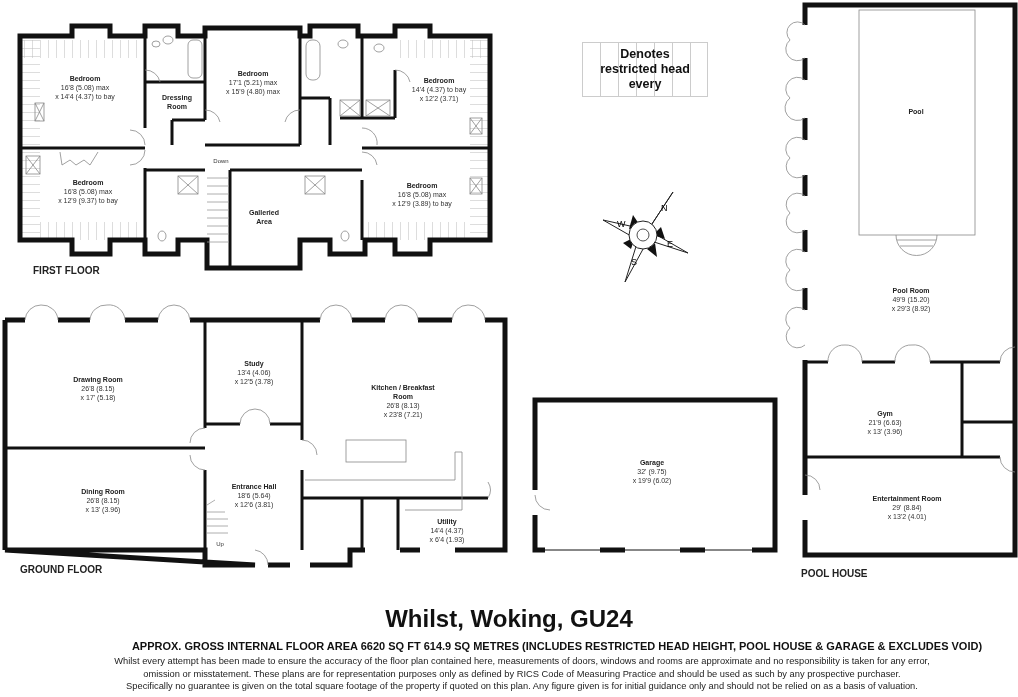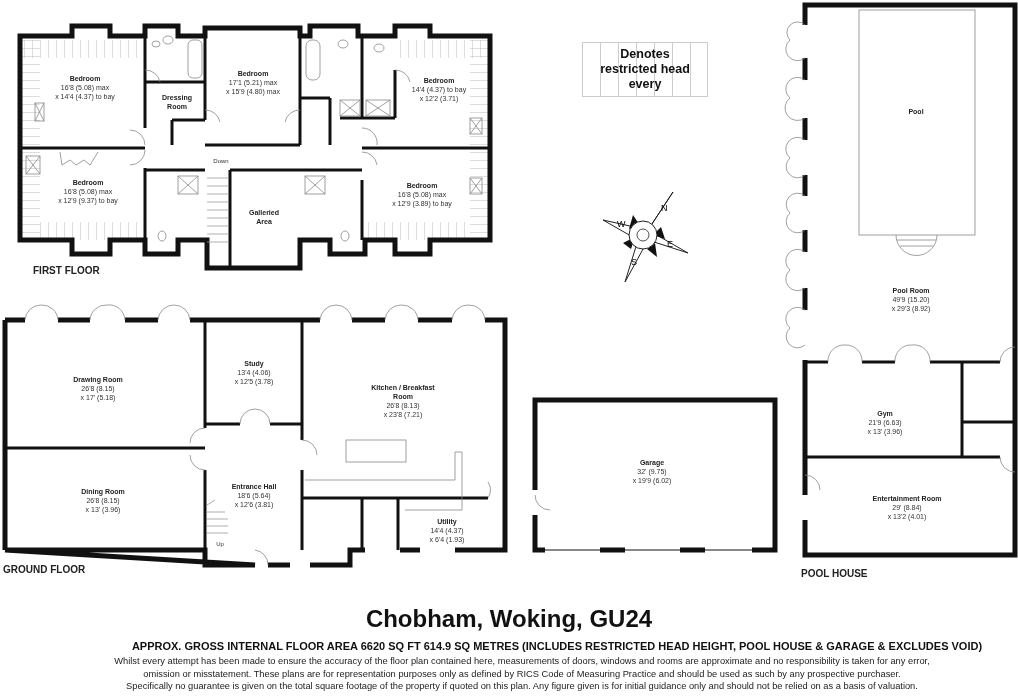--- a/index.html
+++ b/index.html
@@ -218,21 +218,21 @@
       <path d="M1000,457 A15,15 0 0 0 1015,472"></path>
     </g>
   </g>
 </svg>
 
 <div class="legend">
   <span style="display:block;width:100px;">Denotes restricted head every</span>
 </div>
 
 <div class="floor-title" style="left:33px;top:265px;">FIRST FLOOR</div>
-<div class="floor-title" style="left:3px;top:564px;">GROUND FLOOR</div>
+<div class="floor-title" style="left:20px;top:564px;">GROUND FLOOR</div>
 <div class="floor-title" style="left:801px;top:568px;">POOL HOUSE</div>
 
 <div class="lbl" style="left:221px;top:157px;font-size:6px;">Down</div>
 <div class="lbl" style="left:220px;top:540px;font-size:6px;">Up</div>
 
 <div class="lbl" style="left:85px;top:74px;">
   <div class="n">Bedroom</div>
   <div>16'8 (5.08) max</div>
   <div>x 14'4 (4.37) to bay</div>
 </div>
@@ -312,19 +312,19 @@
   <div class="n">Gym</div>
   <div>21'9 (6.63)</div>
   <div>x 13' (3.96)</div>
 </div>
 <div class="lbl" style="left:907px;top:494px;">
   <div class="n">Entertainment Room</div>
   <div>29' (8.84)</div>
   <div>x 13'2 (4.01)</div>
 </div>
 
-<div class="footer-title">Chobham, Woking, GU24</div>
+<div class="footer-title">Whilst, Woking, GU24</div>
 <div class="footer-area">APPROX. GROSS INTERNAL FLOOR AREA 6620 SQ FT 614.9 SQ METRES (INCLUDES RESTRICTED HEAD HEIGHT, POOL HOUSE &amp; GARAGE &amp; EXCLUDES VOID)</div>
 <div class="footer-disc">
   <div>Whilst every attempt has been made to ensure the accuracy of the floor plan contained here, measurements of doors, windows and rooms are approximate and no responsibility is taken for any error,</div>
   <div>omission or misstatement. These plans are for representation purposes only as defined by RICS Code of Measuring Practice and should be used as such by any prospective purchaser.</div>
   <div>Specifically no guarantee is given on the total square footage of the property if quoted on this plan. Any figure given is for initial guidance only and should not be relied on as a basis of valuation.</div>
 </div>
 
 </body></html>

